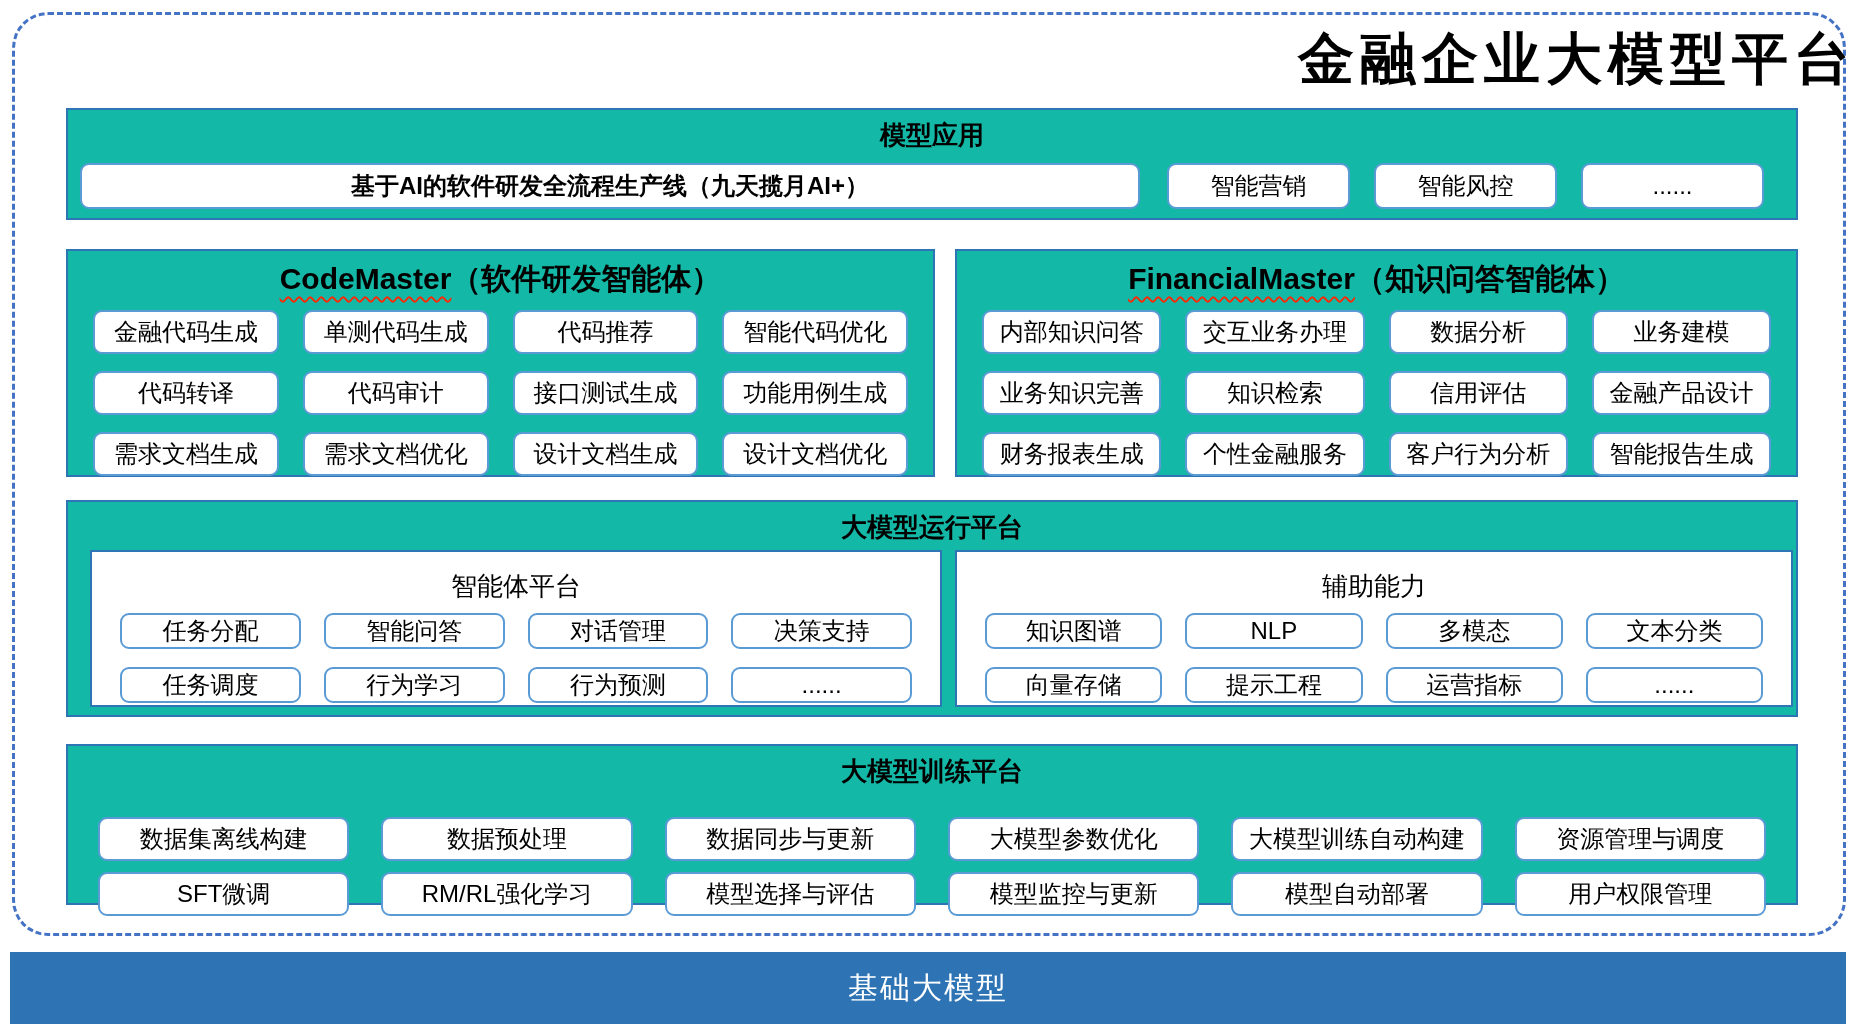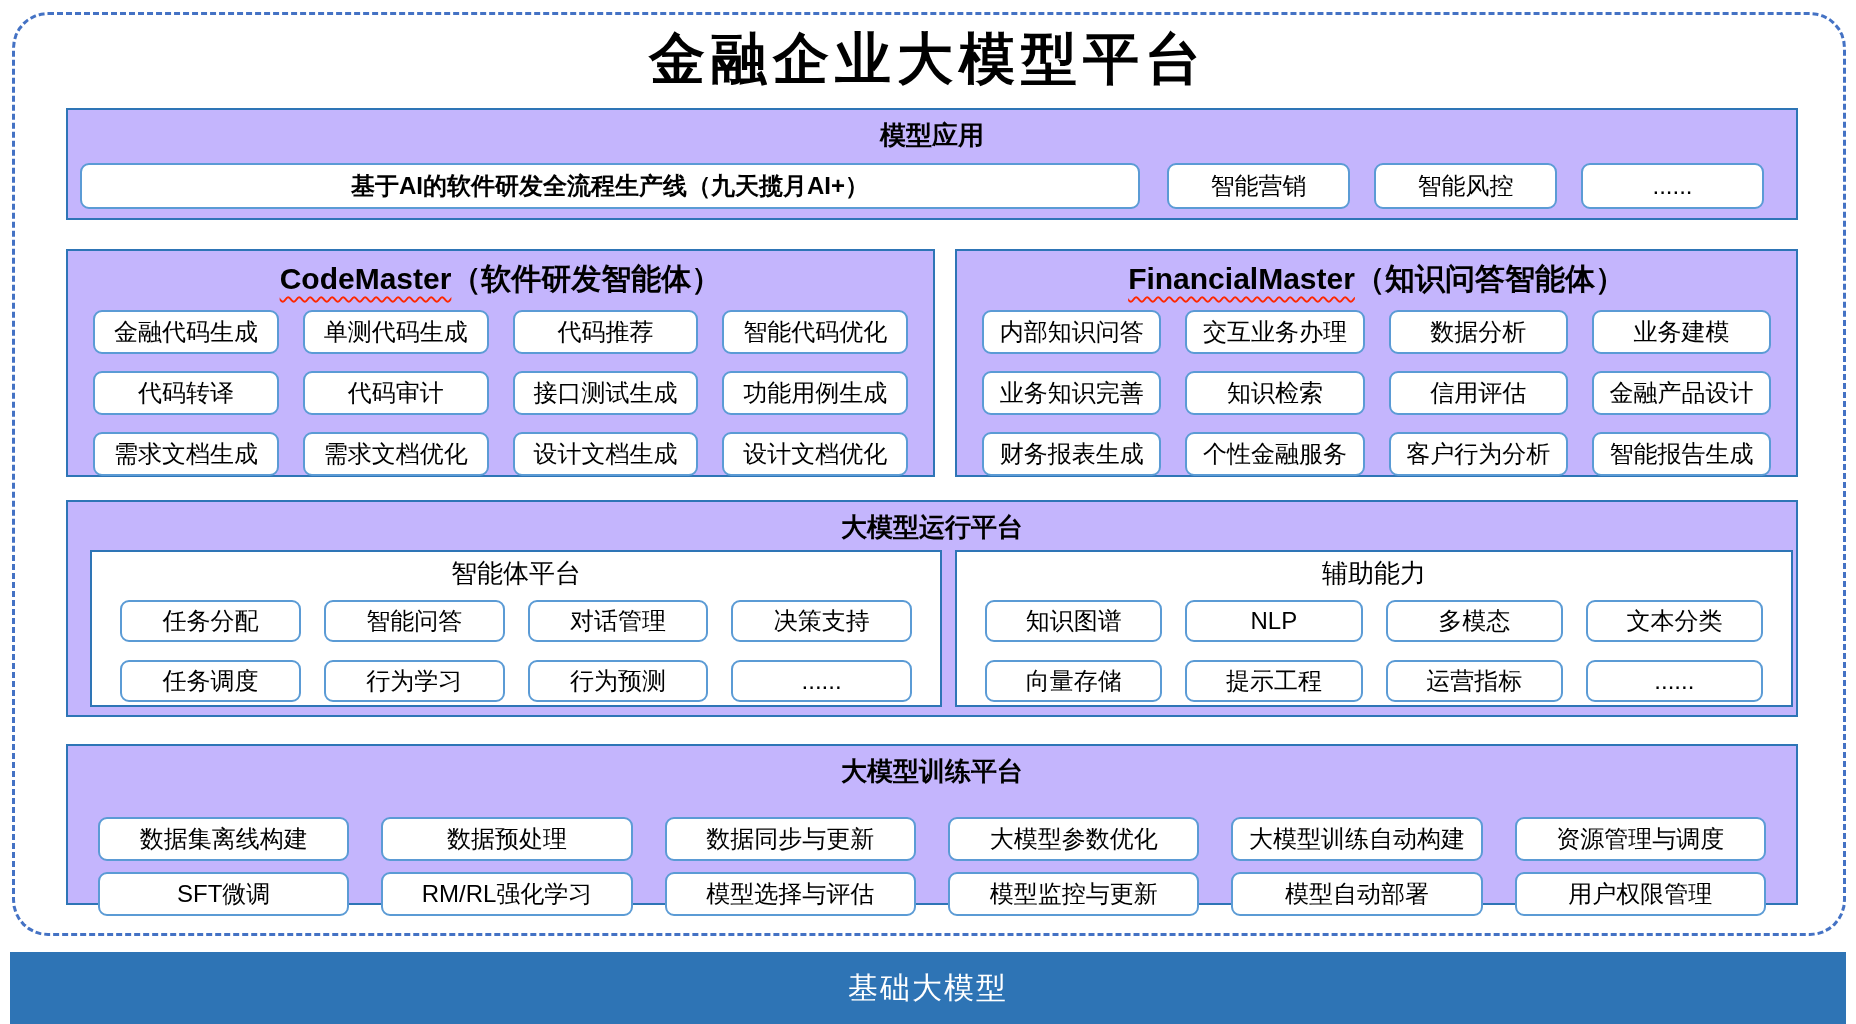--- a/index.html
+++ b/index.html
@@ -5,26 +5,26 @@
   html,body { margin:0; padding:0; background:#ffffff; }
   body { font-family:"Liberation Sans","DejaVu Sans",sans-serif; color:#000; }
   .canvas { position:relative; width:1856px; height:1024px; background:#fff; overflow:hidden; }
 
   .outer-dashed {
     position:absolute; left:12px; top:12px; width:1828px; height:918px;
     border:3px dashed #4472C4; border-radius:36px;
   }
 
   .main-title {
-    position:absolute; left:0; top:22px; width:100%; text-align:center;
+    position:absolute; left:0; top:22px; width:100%; text-align:right;
     font-family:"Liberation Serif","DejaVu Serif",serif;
     font-weight:900; font-size:56px; letter-spacing:6px;
   }
 
-  .sec { position:absolute; background:#c4b5fd; border:2px solid #2E75B6; box-sizing:border-box; }
+  .sec { position:absolute; background:#14b8a6; border:2px solid #2E75B6; box-sizing:border-box; }
   .sec-h { text-align:center; font-weight:bold; font-size:26px; padding-top:8px; }
 
   .pill {
     box-sizing:border-box; border:2px solid #5B9BD5; border-radius:9px; background:#fff;
     display:flex; align-items:center; justify-content:center;
     font-size:24px; white-space:nowrap; height:44px;
   }
 
   
   .sec1 { left:66px; top:108px; width:1732px; height:112px; }
@@ -39,23 +39,23 @@
   .agent-title { text-align:center; font-weight:bold; font-size:30px; padding-top:8px; margin-bottom:10px; }
   .squiggle { text-decoration-line:underline; text-decoration-style:wavy; text-decoration-color:#FF2600;
               text-decoration-thickness:2px; text-underline-offset:7px; }
   .grid4 { display:grid; grid-template-columns:repeat(4,1fr); gap:17px 24px; padding:0 25px; }
 
   
   .sec3 { left:66px; top:500px; width:1732px; height:217px; }
   .sub-box { position:absolute; border:2px solid #2E75B6; box-sizing:border-box; background:#fff; }
   .sub-a { left:22px; top:48px; width:852px; height:157px; }
   .sub-b { left:887px; top:48px; width:838px; height:157px; }
-  .sub-title { text-align:center; font-size:26px; font-weight:normal; padding-top:4px; margin-bottom:9px; }
+  .sub-title { text-align:center; font-size:26px; font-weight:normal; padding-top:17px; margin-bottom:9px; }
   .grid4s { display:grid; grid-template-columns:repeat(4,1fr); gap:18px 23px; padding:0 28px; }
-  .grid4s .pill { height:42px; }
+  .grid4s .pill { height:36px; }
 
   
   .sec4 { left:66px; top:744px; width:1732px; height:161px; }
   .grid6 { display:grid; grid-template-columns:repeat(6,1fr); gap:11px 32px; padding:16px 30px; margin-top:12px; }
 
   
   .base-bar {
     position:absolute; left:10px; top:952px; width:1836px; height:72px;
     background:#2E74B5; color:#fff; font-size:30px;
     display:flex; align-items:center; justify-content:center; letter-spacing:2px;text-align:right;

